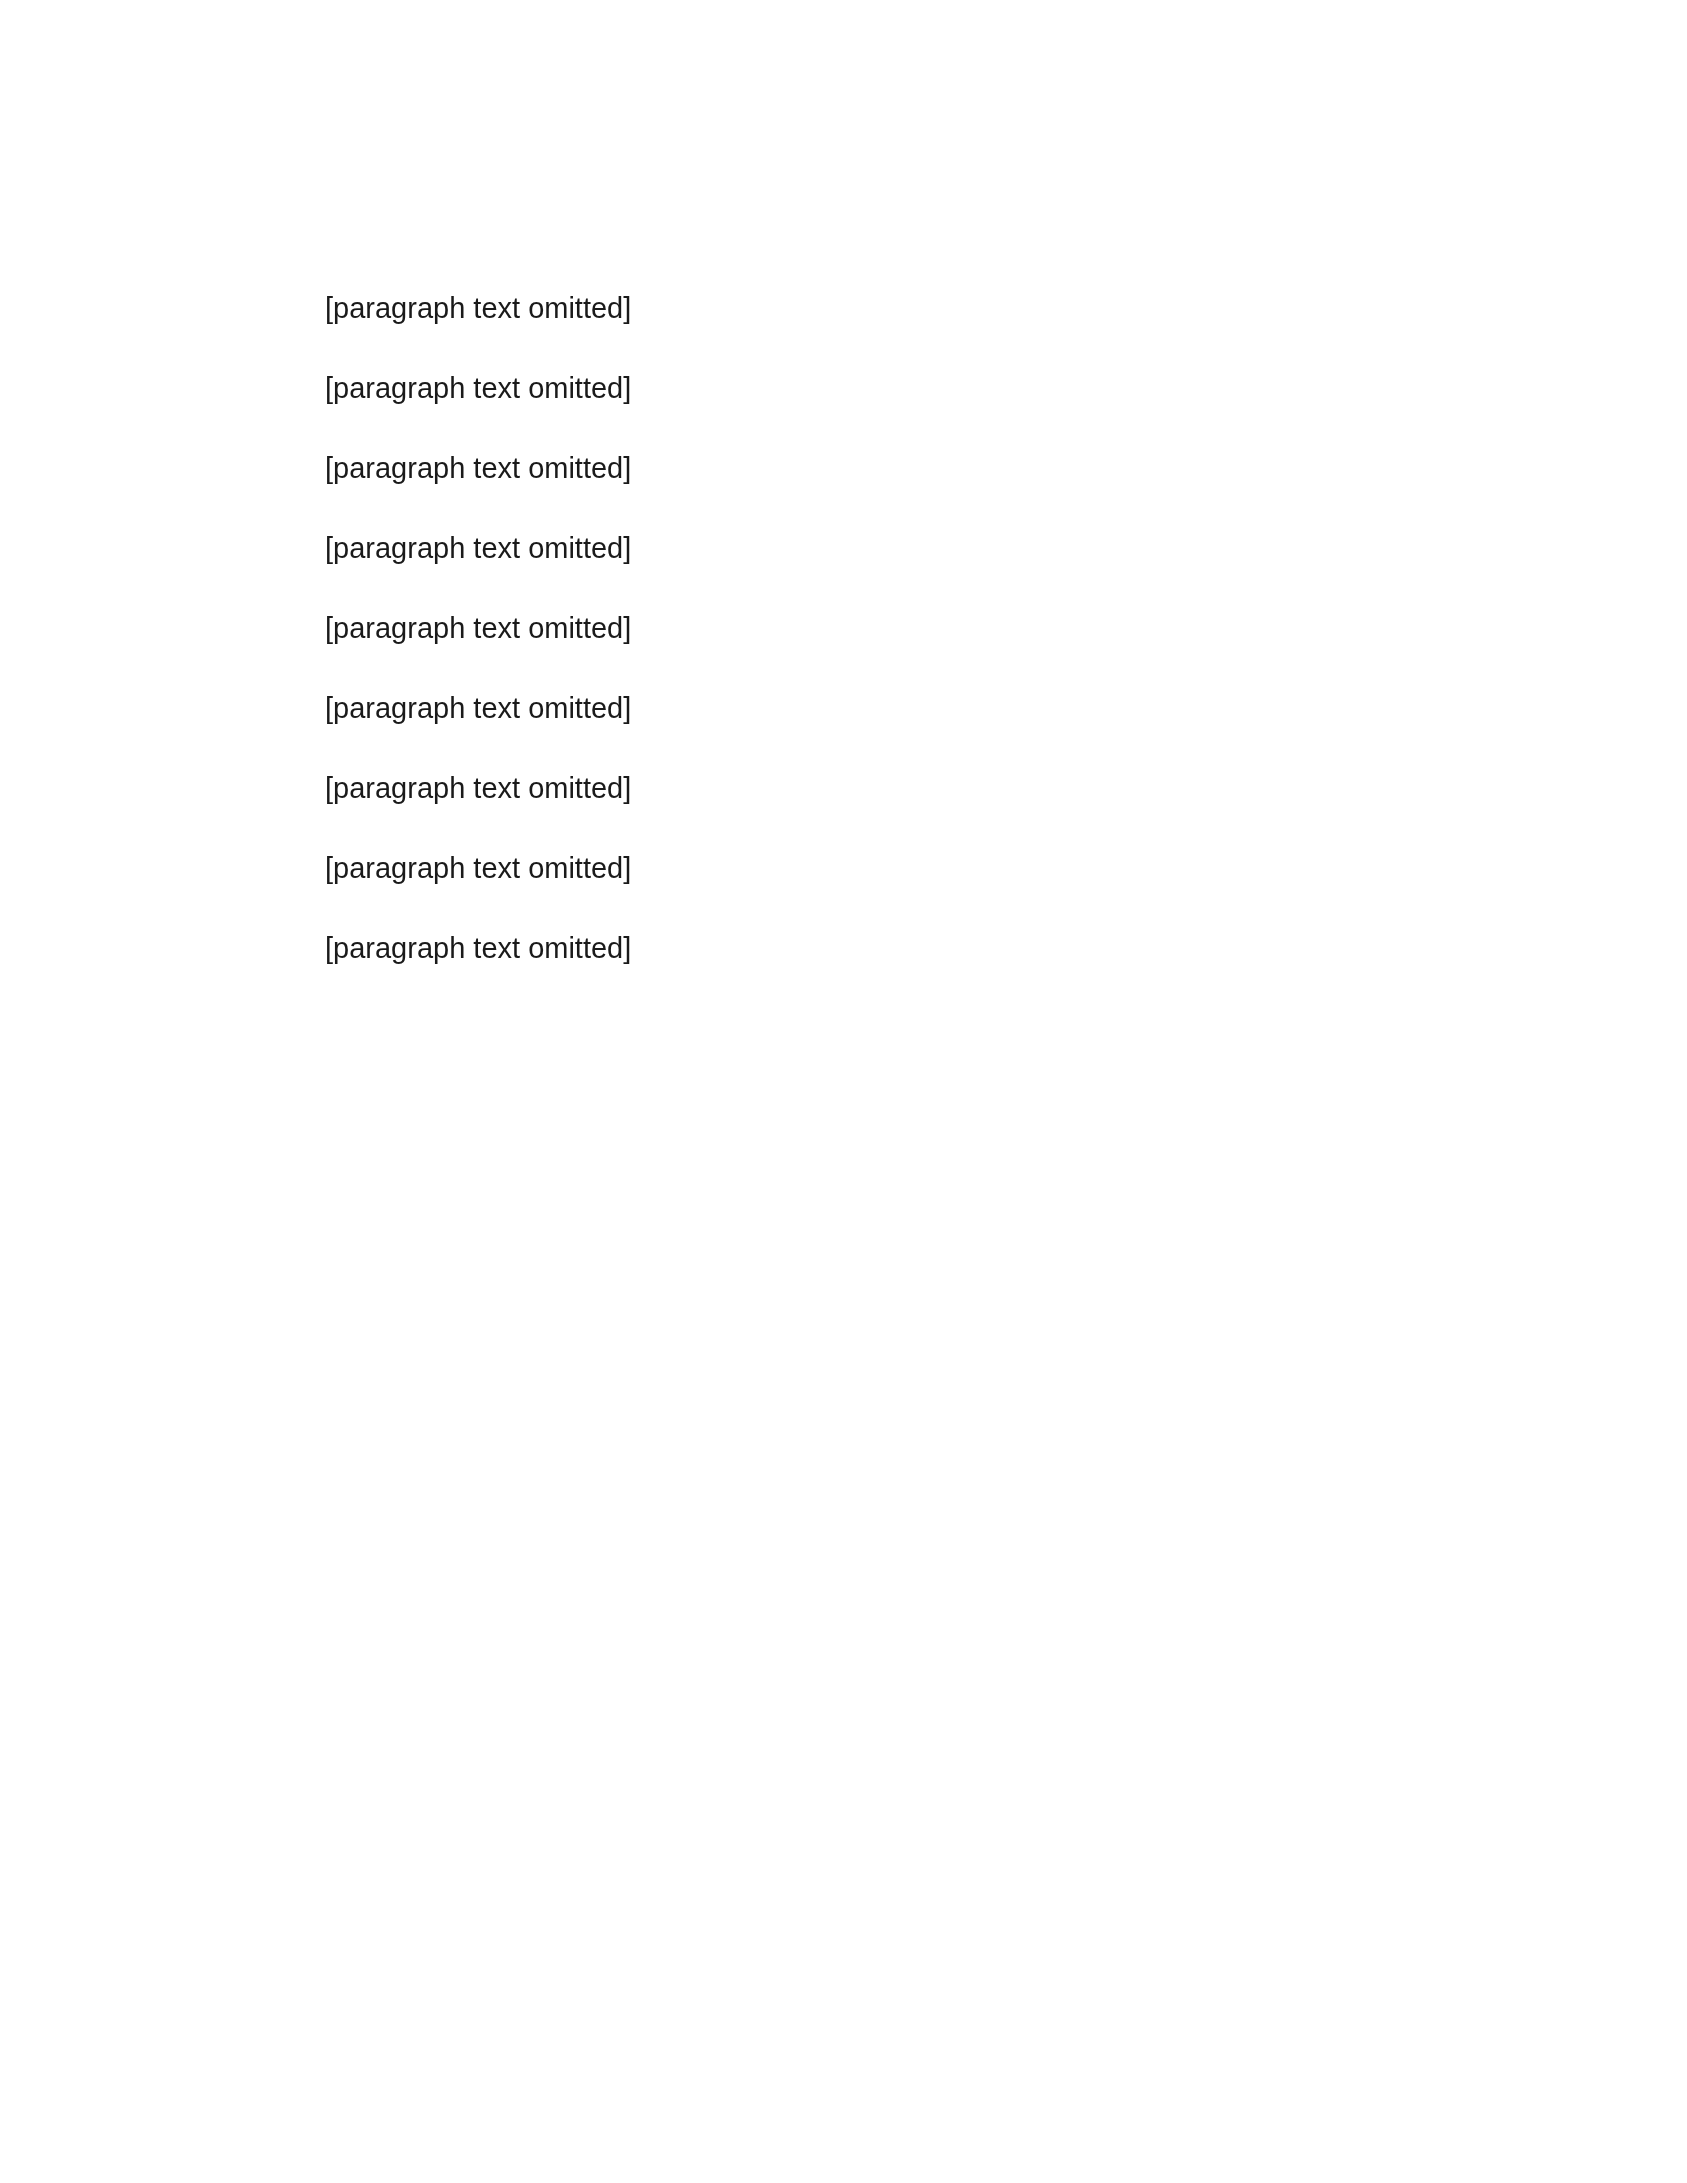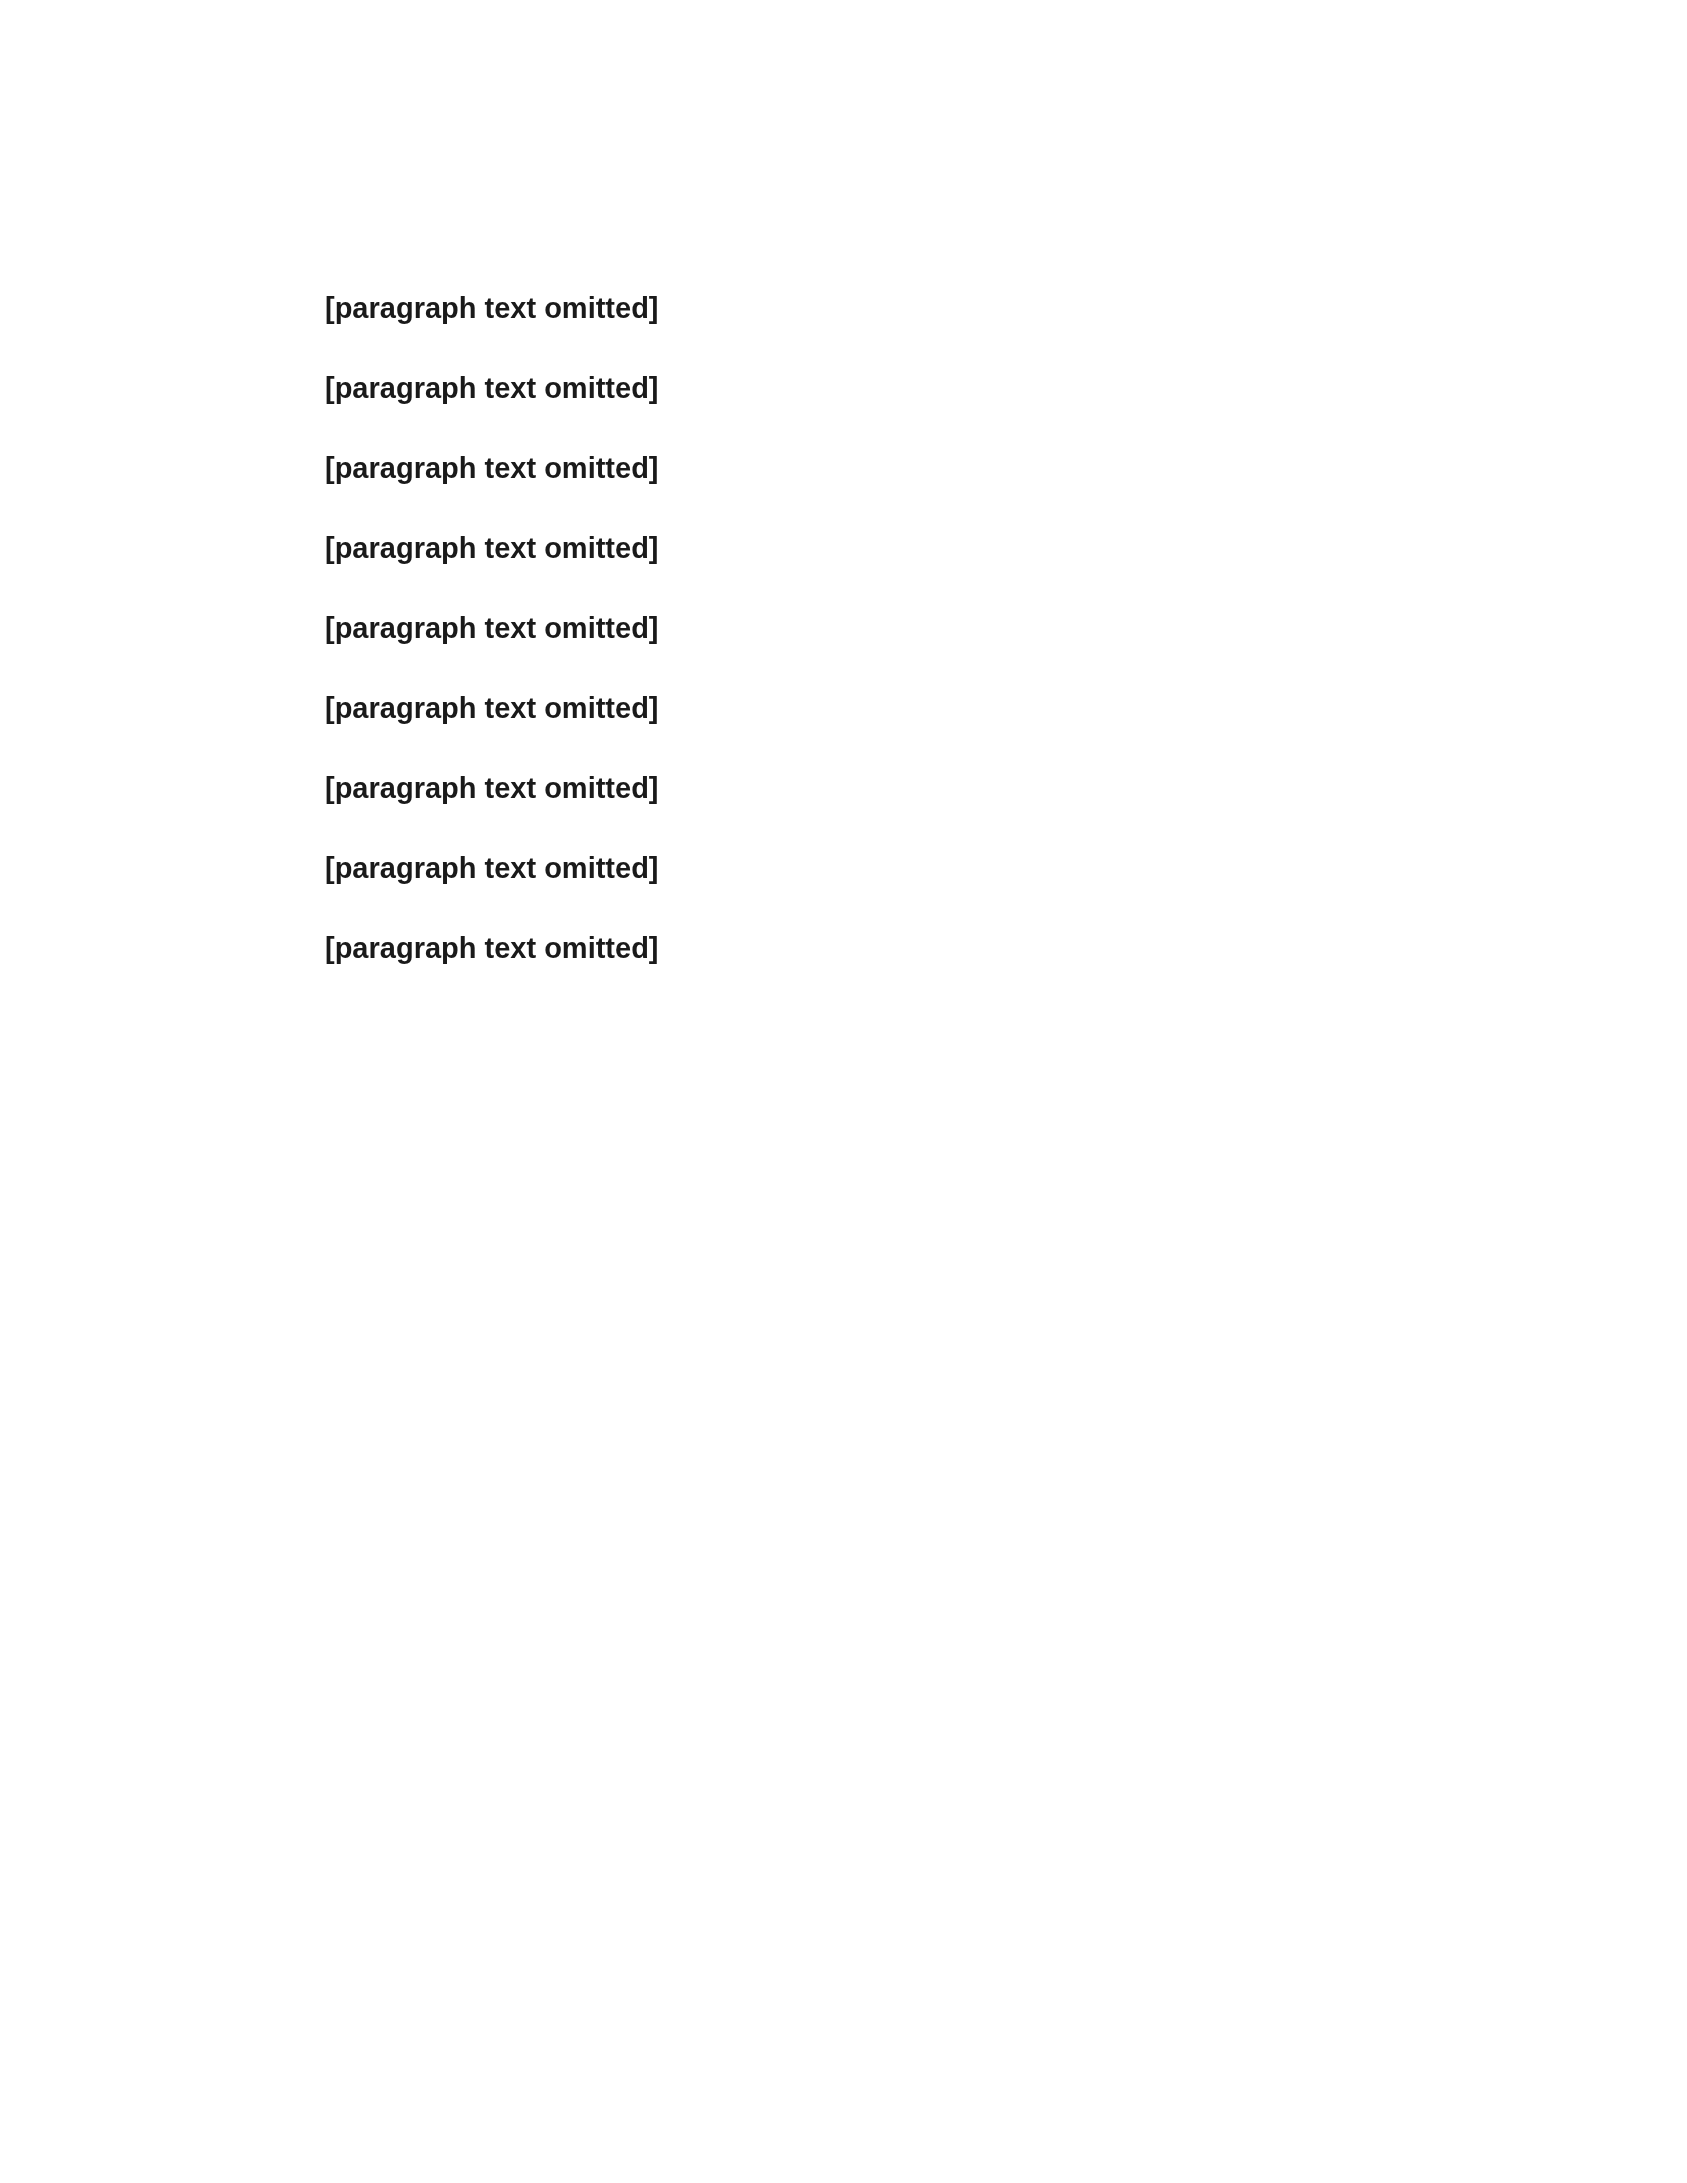--- a/index.html
+++ b/index.html
@@ -1,16 +1,16 @@
 <!DOCTYPE html>
 <html style="font-size:10.6px"><head>
 <meta charset="utf-8">
 <style>
   body { margin: 0; background: #fff; font-family: "Liberation Sans", sans-serif; }
-  .page { width: 1687px; height: 2183px; box-sizing: border-box; padding: 258px 232px; font-weight: bold; }
+  .page { width: 1687px; height: 2183px; box-sizing: border-box; padding: 258px 232px; }
   .para { font-size: 29px; line-height: 1.45; text-align: justify; color: #1a1a1a; margin-bottom: 38px; text-indent: 93px; }
 </style>
 </head>
 <body>
 
 <div class="page">
 
 <p class="para">[paragraph text omitted]</p>
     <p class="para">[paragraph text omitted]</p>
     <p class="para">[paragraph text omitted]</p>

